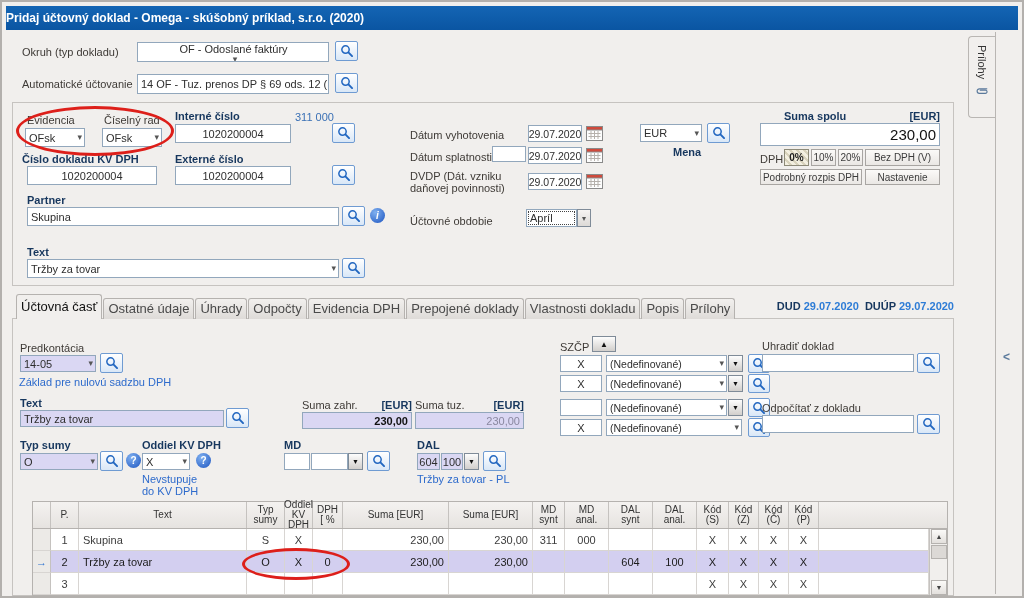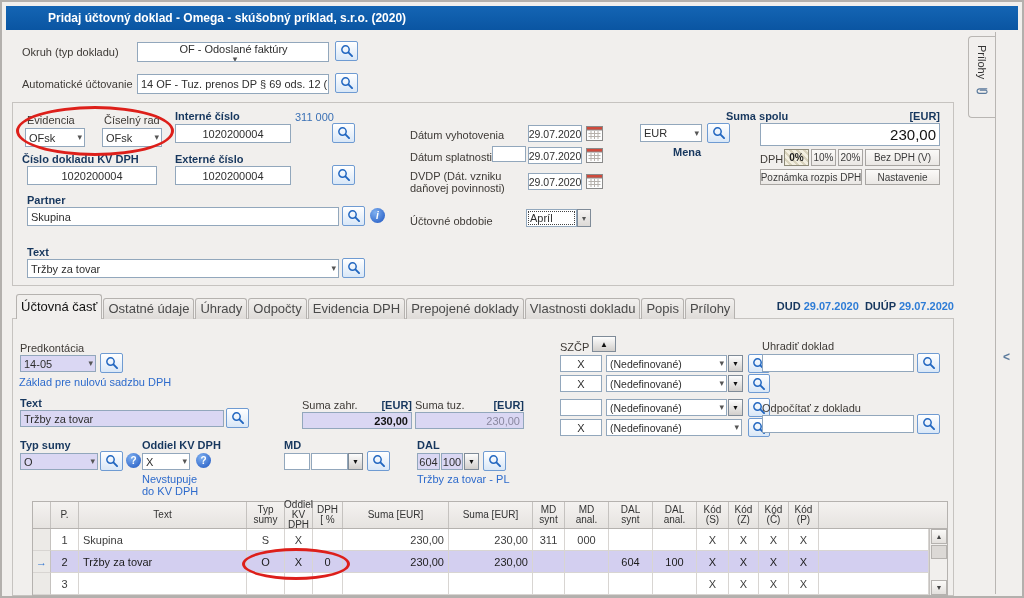--- a/index.html
+++ b/index.html
@@ -1,18 +1,18 @@
 <!DOCTYPE html>
 <html><head>
 <meta charset="utf-8">
 <style>
   html,body{margin:0;padding:0;background:#d8d5d2;font-family:"Liberation Sans",sans-serif;}
   #win{position:relative;width:1024px;height:598px;background:#f1efed;border:2px solid #b3b0ad;box-sizing:border-box;overflow:hidden;}
   .titlebar{position:absolute;left:4px;top:4px;right:4px;height:24px;background:linear-gradient(#1465b4,#0a55a2);color:#fff;
-    font-size:12px;font-weight:bold;line-height:24px;padding-left:42px;box-sizing:border-box;white-space:nowrap;}
+    font-size:12px;font-weight:bold;line-height:24px;box-sizing:border-box;white-space:nowrap;}
   .lbl{position:absolute;font-size:11px;color:#3e3a36;white-space:nowrap;}
   .lblb{position:absolute;font-size:11px;font-weight:bold;color:#17375e;white-space:nowrap;}
   .lblr{position:absolute;font-size:11px;font-weight:bold;color:#17375e;text-align:right;white-space:nowrap;}
   .hint{position:absolute;font-size:11px;color:#2e6bcc;white-space:pre-line;line-height:12px;}
   .fld{position:absolute;background:#fff;border:1px solid #92a7bc;box-sizing:border-box;display:flex;align-items:center;
     font-size:11px;color:#2e2e2e;padding:0 3px;overflow:hidden;white-space:nowrap;}
   .fld.lav{background:#dad7f3;}
   .fld.center{justify-content:center;}
   .fld.right{justify-content:flex-end;}
   .combo{position:absolute;background:#fff;border:1px solid #92a7bc;box-sizing:border-box;display:flex;align-items:center;
@@ -232,40 +232,40 @@
     <span>EUR</span>
   <span class="arr">▾</span>
     </div>
   <div class="lupa" style="left:705px;top:121px;">
       <svg width="14" height="14" viewBox="0 0 16 16">
         <circle cx="6.3" cy="6.3" r="4.2" fill="none" stroke="#2166c0" stroke-width="1.7"></circle>
         <line x1="9.6" y1="9.6" x2="13.8" y2="13.8" stroke="#2166c0" stroke-width="2.2" stroke-linecap="round"></line>
       </svg>
     </div>
 
-  <span class="lblb" style="left:724px;top:108px;">Suma spolu</span>
+  <span class="lblb" style="left:782px;top:108px;">Suma spolu</span>
   <span class="lblr" style="left:758px;top:108px;width:180px;">[EUR]</span>
   <div class="fld right" style="left:758px;top:121px;width:180px;height:23px;font-size:15px;color:#111;">
     <span>230,00</span>
   </div>
   <span class="lbl" style="left:758px;top:151px;">DPH</span>
   <div class="btn dph-sel" style="left:782px;top:147px;width:25px;height:17px;">
       <span>0%</span>
     </div>
   <div class="btn" style="left:809px;top:147px;width:25px;height:17px;">
       <span>10%</span>
     </div>
   <div class="btn" style="left:836px;top:147px;width:25px;height:17px;">
       <span>20%</span>
     </div>
   <div class="btn" style="left:863px;top:147px;width:75px;height:17px;">
       <span>Bez DPH (V)</span>
     </div>
   <div class="btn" style="left:758px;top:167px;width:102px;height:16px;">
-      <span>Poznámka rozpis DPH</span>
+      <span>Podrobný rozpis DPH</span>
     </div>
   <div class="btn" style="left:863px;top:167px;width:75px;height:16px;">
       <span>Nastavenie</span>
     </div>
 
   <div id="tabs">
       <div class="tab active">Účtovná časť</div>
       <div class="tab">Ostatné údaje</div>
       <div class="tab">Úhrady</div>
       <div class="tab">Odpočty</div>

